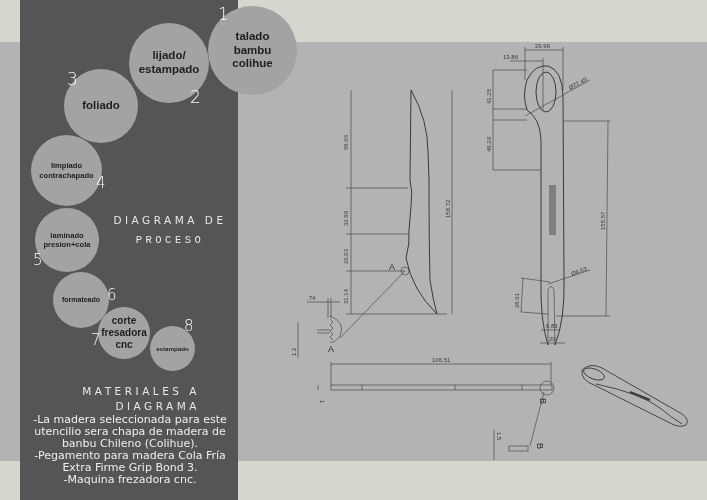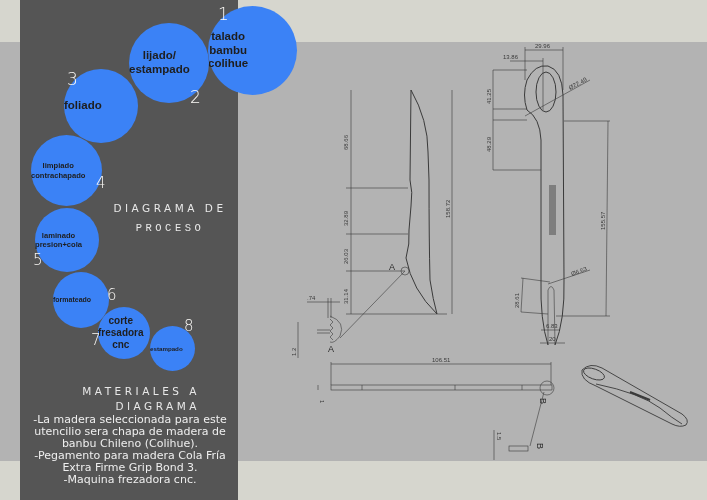--- a/index.html
+++ b/index.html
@@ -3,22 +3,22 @@
 <meta charset="utf-8">
 <style>
   * { margin:0; padding:0; box-sizing:border-box; }
   html, body { width:707px; height:500px; overflow:hidden; }
   body { background:#d6d6ce; position:relative; font-family:"Liberation Sans", "DejaVu Sans", sans-serif; }
 
   .band { position:absolute; left:0; top:42px; width:707px; height:419px; background:#b3b3b3; }
   .panel { position:absolute; left:20px; top:0; width:218px; height:500px; background:#555555; }
 
   .circle {
-    position:absolute; border-radius:50%; background:#3b82f6;
-    display:flex; align-items:center; text-align:center;
+    position:absolute; border-radius:50%; background:#a3a3a3;
+    display:flex; align-items:center; justify-content:center; text-align:center;
     color:#1e1e1e; font-weight:bold; line-height:1.2;
   }
   .num { position:absolute; color:#fcfaf7; font-family:"DejaVu Sans", sans-serif; font-weight:300; }
 
   .heading {
     position:absolute; color:#e8e8e8; font-family:"DejaVu Sans", sans-serif;
     letter-spacing:3.5px; font-size:10.5px; text-align:center;
   }
   .materials-body {
     position:absolute; left:24px; top:414px; width:212px; color:#eeeeee;
@@ -68,21 +68,21 @@
 <div class="circle" style="left:98px;top:307px;width:52px;height:52px;font-size:10px;">
   <span><span>corte</span><br><span>fresadora</span><br><span>cnc</span></span>
 </div>
 <div class="num" style="left:91px;top:331px;font-size:15px;">7</div>
 
 <div class="circle" style="left:150px;top:326px;width:45px;height:45px;font-size:6.2px;">
   <span>estampado</span>
 </div>
 <div class="num" style="left:184px;top:317px;font-size:15px;">8</div>
 
-<div class="heading" style="left:110px;top:202px;width:120px;">
+<div class="heading" style="left:110px;top:214px;width:120px;">
   <div>DIAGRAMA DE</div>
   <div style="margin-top:8px;font-family:Liberation Mono, monospace;">PROCESO</div>
 </div>
 
 <div class="heading" style="left:60px;top:385px;width:140px;text-align:right;">
   <div>MATERIALES A</div>
   <div style="margin-top:3px;">DIAGRAMA</div>
 </div>
 
 <div class="materials-body">

